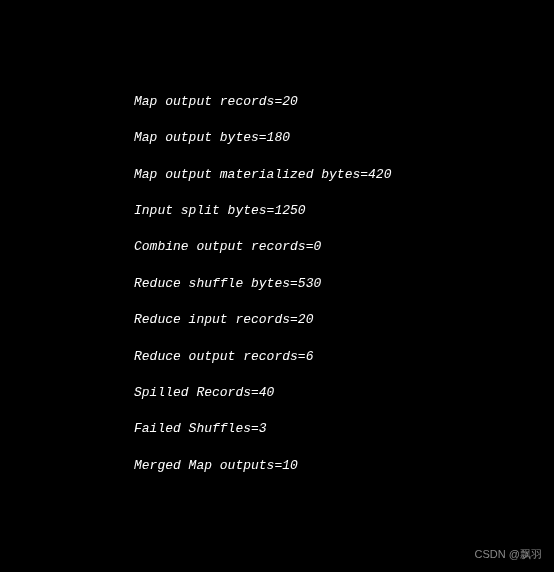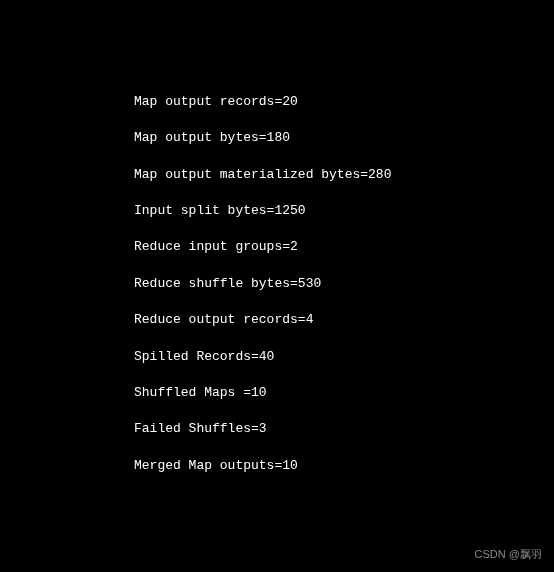--- a/index.html
+++ b/index.html
@@ -9,45 +9,45 @@
       font-family: "Courier New", monospace;
       font-size: 13px;
       line-height: 1.4;
       padding: 2px 4px;
       width: 554px;
       height: 572px;
       overflow: hidden;
       white-space: pre;
     }
     .line { display: block; }
-    .indent2 { padding-left: 130px; }
+    .indent2 { padding-left: 130px; font-style: italic; }
     .watermark {
       position: absolute;
       right: 12px;
       bottom: 10px;
       color: #888;
       font-size: 11px;
       font-family: sans-serif;
     }
   </style>
 </head>
 <body>
 
 
 
 <div>
 <span class="line indent2">Map output records=20</span>
 <span class="line indent2">Map output bytes=180</span>
-<span class="line indent2">Map output materialized bytes=280</span>
+<span class="line indent2">Map output materialized bytes=420</span>
 <span class="line indent2">Input split bytes=1250</span>
-<span class="line indent2">Reduce input groups=2</span>
+<span class="line indent2">Combine output records=0</span>
 <span class="line indent2">Reduce shuffle bytes=530</span>
-<span class="line indent2">Reduce output records=4</span>
+<span class="line indent2">Reduce input records=20</span>
+<span class="line indent2">Reduce output records=6</span>
 <span class="line indent2">Spilled Records=40</span>
-<span class="line indent2">Shuffled Maps =10</span>
 <span class="line indent2">Failed Shuffles=3</span>
 <span class="line indent2">Merged Map outputs=10</span>
 
 
 
 
 
 
 
 

